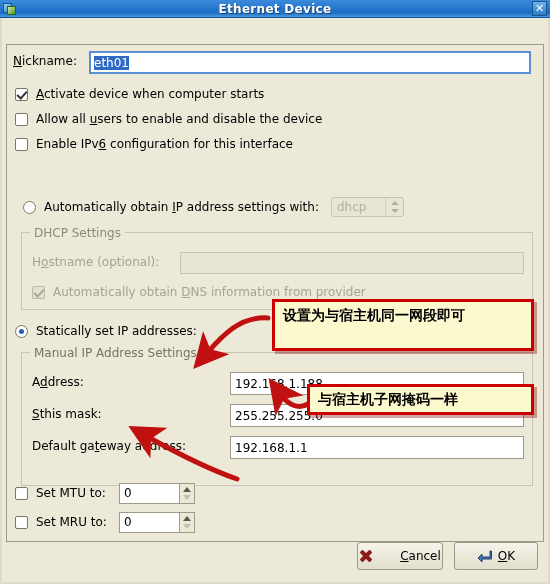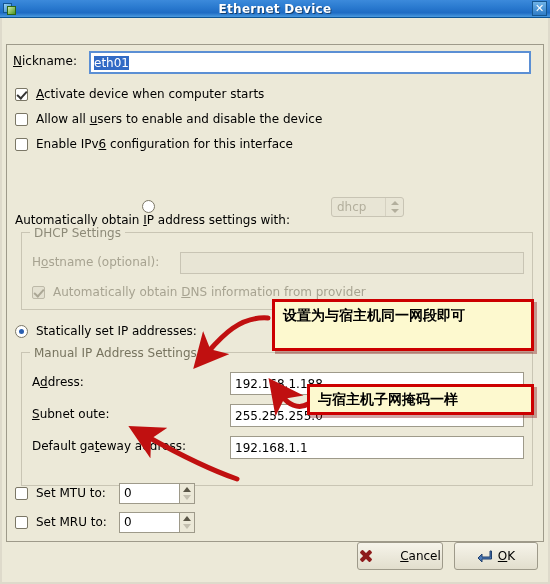--- a/index.html
+++ b/index.html
@@ -363,21 +363,21 @@
       <div class="row" style="left:8px; top:67px;">
         <div class="cb"></div>
         <span class="lbl" style="margin-left:8px;"><span>Allow all </span><u>u</u><span>sers to enable and disable the device</span></span>
       </div>
 
       <div class="row" style="left:8px; top:92px;">
         <div class="cb"></div>
         <span class="lbl" style="margin-left:8px;"><span>Enable IPv</span><u>6</u><span> configuration for this interface</span></span>
       </div>
 
-      <div class="row" style="left:0; top:155px;flex-direction:column;">
+      <div class="row" style="left:16px; top:155px;">
         <div class="rb"></div>
         <span class="lbl" style="margin-left:8px;"><span>Automatically obtain </span><u>I</u><span>P address settings with:</span></span>
       </div>
       <div class="combo" style="position:absolute; left:324px; top:152px;">
         <div class="cval">dhcp</div>
         <div class="carrows"></div>
       </div>
 
       <div class="group" style="left:14px; top:187px; width:512px; height:78px;">
         <span class="gtitle">DHCP Settings</span>
@@ -402,21 +402,21 @@
         <span class="gtitle">Manual IP Address Settings</span>
 
         <div class="row" style="left:10px; top:22px;">
           <span class="lbl"><span>A</span><u>d</u><span>dress:</span></span>
         </div>
         <div class="txt" style="position:absolute; left:208px; top:19px; width:294px; height:23px; line-height:21px;">
           <span>192.168.1.188</span>
         </div>
 
         <div class="row" style="left:10px; top:54px;">
-          <span class="lbl"><u>S</u><span>ubnet oute:</span></span>
+          <span class="lbl"><u>S</u><span>this mask:</span></span>
         </div>
         <div class="txt" style="position:absolute; left:208px; top:51px; width:294px; height:23px; line-height:21px;">
           <span>255.255.255.0</span>
         </div>
 
         <div class="row" style="left:10px; top:86px;">
           <span class="lbl"><span>Default ga</span><u>t</u><span>eway address:</span></span>
         </div>
         <div class="txt" style="position:absolute; left:208px; top:83px; width:294px; height:23px; line-height:21px;">
           <span>192.168.1.1</span>

